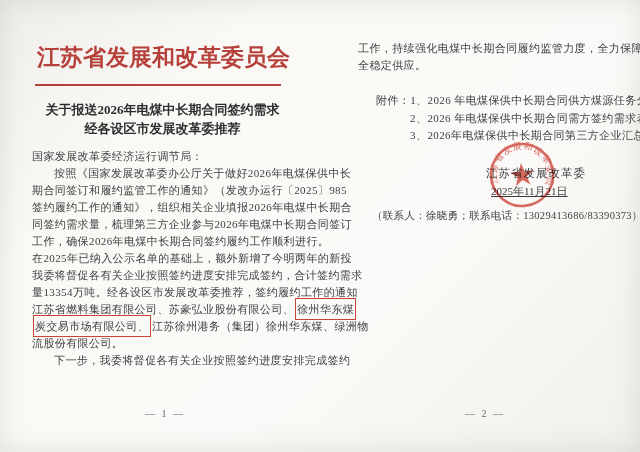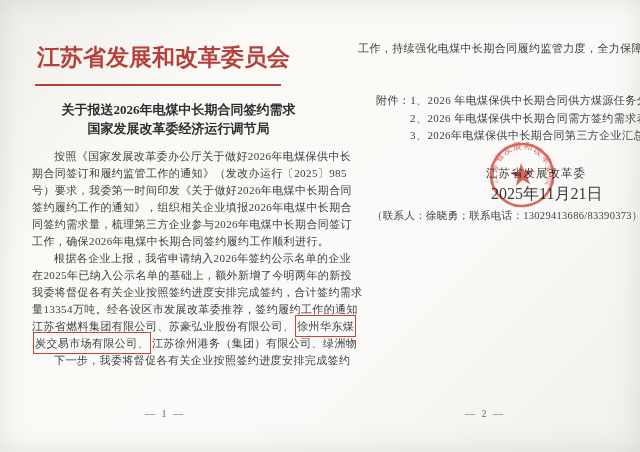--- a/index.html
+++ b/index.html
@@ -12,73 +12,74 @@
   .scan::after{content:"";position:absolute;inset:0;pointer-events:none;
     box-shadow:inset 0 0 28px rgba(120,118,110,.18);}
   
   .letterhead{
     position:absolute;left:37px;top:42px;width:246px;
     font-size:23px;font-weight:bold;color:#b6413b;letter-spacing:0px;
     text-align:justify;text-align-last:justify;white-space:nowrap;
   }
   .letterhead-rule{position:absolute;left:35px;top:84px;width:246px;height:2px;background:#b6413b;}
   .doc-title{
-    position:absolute;left:36px;top:100px;width:285px;text-align:center;
+    position:absolute;left:20px;top:100px;width:285px;text-align:center;
     font-weight:bold;font-size:13px;line-height:19px;color:#2e2e30;
   }
   .bodytext{position:absolute;font-size:11px;color:#404043;}
   .bodytext .tline{line-height:17px;height:17px;white-space:nowrap;letter-spacing:.4px;}
   .left-body{left:32px;top:148px;width:266px;}
   .boxed{border:1px solid #c64438;padding:4px 1px;margin:0 1px;}
   .folio{position:absolute;font-size:10px;color:#6a6a6c;text-align:center;letter-spacing:2px;}
   .folio-left{left:25px;top:408px;width:280px;}
   .folio-right{left:345px;top:408px;width:280px;}
   
   .right-body{left:358px;top:40px;width:262px;}
   .attachments{left:376px;top:92px;width:250px;}
   .attachments .tline{line-height:17.5px;height:17.5px;}
   .contact{position:absolute;left:356px;top:209px;font-size:10.5px;letter-spacing:.3px;color:#404043;white-space:nowrap;margin-left:16px;}
   .signer{position:absolute;left:486px;top:166px;font-size:11.5px;color:#3c3c3e;white-space:nowrap;letter-spacing:1px;}
-  .sign-date{position:absolute;left:491px;top:184px;font-size:16px;color:#3c3c3e;white-space:nowrap;}
+  .sign-date{position:absolute;left:491px;top:184px;font-size:11px;color:#3c3c3e;white-space:nowrap;text-decoration:underline;}
   .seal{position:absolute;left:477px;top:129px;width:90px;height:90px;
     opacity:.82;mix-blend-mode:multiply;transform:rotate(-6deg);}
 </style>
 </head>
 <body>
 
 <div class="scan">
 
   <div class="letterhead">江苏省发展和改革委员会</div>
   <div class="letterhead-rule"></div>
 
   <div class="doc-title">
     <span>关于报送2026年电煤中长期合同签约需求</span><br>
-    <span>国家发展改革委经济运行调节局</span>
+    <span>经各设区市发展改革委推荐</span>
   </div>
 
   <div class="bodytext left-body">
+      <div class="tline"><span>国家发展改革委经济运行调节局：</span></div>
       <div class="tline" style="padding-left: 2em;"><span>按照《国家发展改革委办公厅关于做好2026年电煤保供中长</span></div>
       <div class="tline"><span>期合同签订和履约监管工作的通知》（发改办运行〔2025〕985</span></div>
-      <div class="tline"><span>号）要求，我委第一时间印发《关于做好2026年电煤中长期合同</span></div>
       <div class="tline"><span>签约履约工作的通知》，组织相关企业填报2026年电煤中长期合</span></div>
       <div class="tline"><span>同签约需求量，梳理第三方企业参与2026年电煤中长期合同签订</span></div>
       <div class="tline"><span>工作，确保2026年电煤中长期合同签约履约工作顺利进行。</span></div>
-      <div class="tline" style="padding-left: 2em;"><span>根据各企业上报，我省申请纳入2026年签约公示名单的企业</span></div>
       <div class="tline"><span>在2025年已纳入公示名单的基础上，额外新增了今明两年的新投</span></div>
       <div class="tline"><span>我委将督促各有关企业按照签约进度安排完成签约，合计签约需求</span></div>
       <div class="tline"><span>量13354万吨。经各设区市发展改革委推荐，签约履约工作的通知</span></div>
       <div class="tline"><span>江苏省燃料集团有限公司、苏豪弘业股份有限公司、</span><span class="boxed">徐州华东煤</span></div>
-      <div class="tline"><span class="boxed">炭交易市场有限公司、</span><span>江苏徐州港务（集团）有限公司、绿洲物</span></div>
+      <div class="tline"><span class="boxed">炭交易市场有限公司、</span><span>江苏徐州港务（集团）徐州华东煤、绿洲物</span></div>
+      <div class="tline"><span>流股份有限公司。</span></div>
       <div class="tline" style="padding-left: 2em; font-family: Liberation Serif, serif;"><span>下一步，我委将督促各有关企业按照签约进度安排完成签约</span></div>
     </div>
 
   <div class="folio folio-left">— 1 —</div>
 
   <div class="bodytext right-body">
       <div class="tline"><span>工作，持续强化电煤中长期合同履约监管力度，全力保障煤炭安</span></div>
+      <div class="tline"><span>全稳定供应。</span></div>
     </div>
 
   <div class="bodytext attachments">
       <div class="tline"><span>附件：1、2026 年电煤保供中长期合同供方煤源任务分解表</span></div>
       <div class="tline" style="padding-left: 3.1em;"><span>2、2026 年电煤保供中长期合同需方签约需求表</span></div>
       <div class="tline" style="padding-left: 3.1em;"><span>3、2026年电煤保供中长期合同第三方企业汇总表</span></div>
     </div>
 
   <div class="signer">江苏省发展改革委</div>
   <div class="sign-date">2025年11月21日</div>

